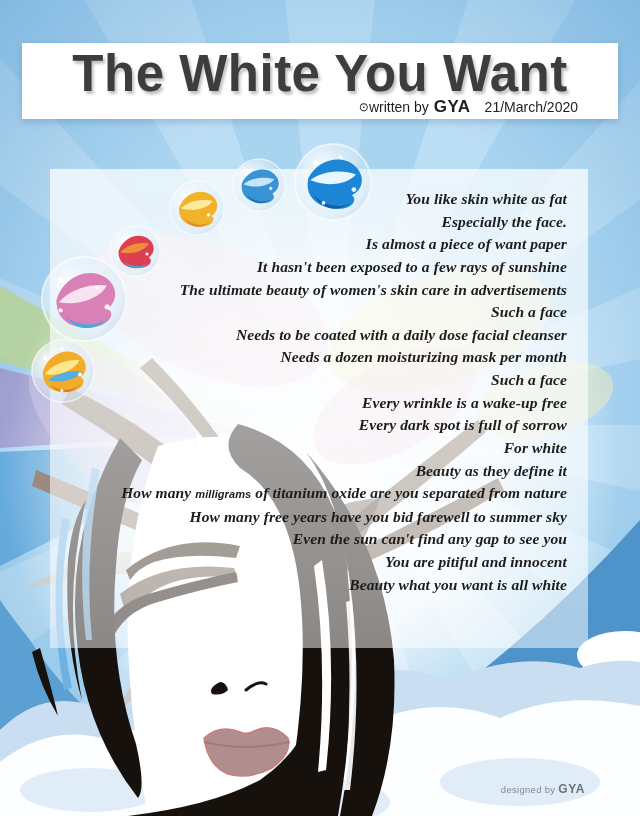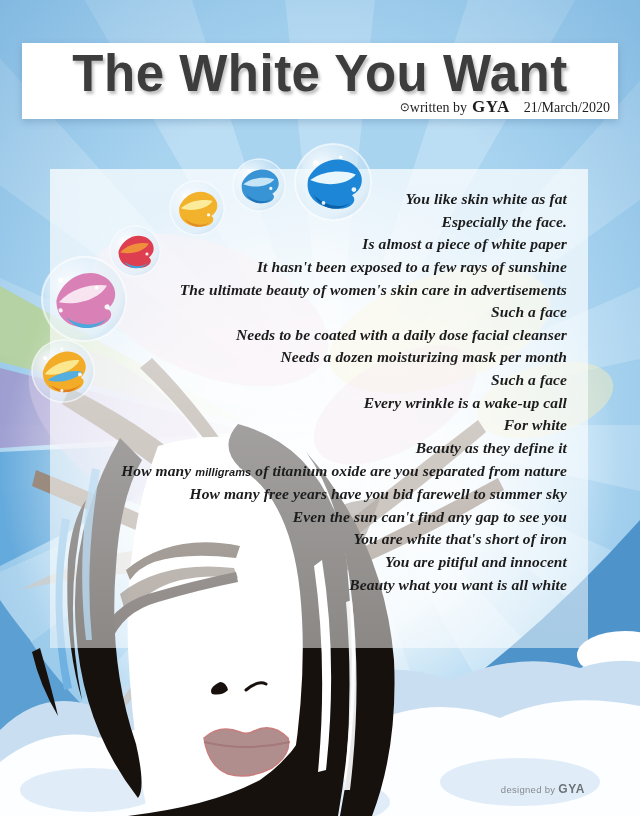--- a/index.html
+++ b/index.html
@@ -10,22 +10,22 @@
   .poster{position:relative;width:640px;height:816px;overflow:hidden;
     font-family:"Liberation Sans",sans-serif;background:var(--sky-base);}
   .scene{position:absolute;left:0;top:0;}
   
   .title-band{position:absolute;left:22px;top:43px;width:596px;height:76px;
     background:#ffffff;box-shadow:0 3px 7px rgba(60,100,140,.28);}
   .title-band h1{margin:0;padding-top:2px;text-align:center;
     font-family:"Liberation Sans",sans-serif;font-weight:bold;
     font-size:51px;line-height:58px;letter-spacing:.5px;color:var(--title-text);
     text-shadow:2px 3px 3px rgba(90,90,90,.38);}
-  .byline{position:absolute;right:8px;bottom:2px;
-    font-family:Liberation Serif, serif;font-size:14px;color:var(--byline-text);
+  .byline{position:absolute;right:40px;bottom:2px;
+    font-family:Liberation Sans, sans-serif;font-size:14px;color:var(--byline-text);
     white-space:nowrap;}
   .byline .sym{font-size:12px;vertical-align:1px;}
   .byline b{font-size:17px;letter-spacing:.5px;margin-left:5px;}
   .byline .date{margin-left:14px;}
   
   .poem{position:absolute;top:188px;right:73px;text-align:right;
     font-family:"Liberation Serif",serif;font-weight:bold;font-size:15.5px;
     line-height:22.63px;color:var(--poem-text);letter-spacing:.1px;white-space:nowrap;font-style:italic;}
   .poem .sans{font-family:"Liberation Sans",sans-serif;font-size:11px;margin-top:16px;}
   
@@ -215,34 +215,34 @@
   <div class="title-band">
     <h1>The White You Want</h1>
     <div class="byline">
       <span class="sym">⊙</span><span>written by</span><b>GYA</b><span class="date">21/March/2020</span>
     </div>
   </div>
 
   <div class="poem">
       <div><span>You like skin white as fat</span></div>
       <div><span>Especially the face.</span></div>
-      <div><span>Is almost a piece of white paper</span></div>
+      <div><span>Is almost a piece of want paper</span></div>
       <div><span>It hasn't been exposed to a few rays of sunshine</span></div>
       <div><span>The ultimate beauty of women's skin care in advertisements</span></div>
       <div><span>Such a face</span></div>
       <div><span>Needs to be coated with a daily dose facial cleanser</span></div>
       <div><span>Needs a dozen moisturizing mask per month</span></div>
       <div><span>Such a face</span></div>
-      <div><span>Every wrinkle is a wake-up call</span></div>
+      <div><span>Every wrinkle is a wake-up free</span></div>
+      <div><span>Every dark spot is full of sorrow</span></div>
       <div><span>For white</span></div>
       <div><span>Beauty as they define it</span></div>
       <div><span>How many </span><span class="sans">milligrams</span><span> of titanium oxide are you separated from nature</span></div>
       <div><span>How many free years have you bid farewell to summer sky</span></div>
       <div><span>Even the sun can't find any gap to see you</span></div>
-      <div><span>You are white that's short of iron</span></div>
       <div><span>You are pitiful and innocent</span></div>
       <div><span>Beauty what you want is all white</span></div>
     </div>
 
   <div class="credit">
     <span>designed by</span>
     <b>GYA</b>
   </div>
 
 </div>

